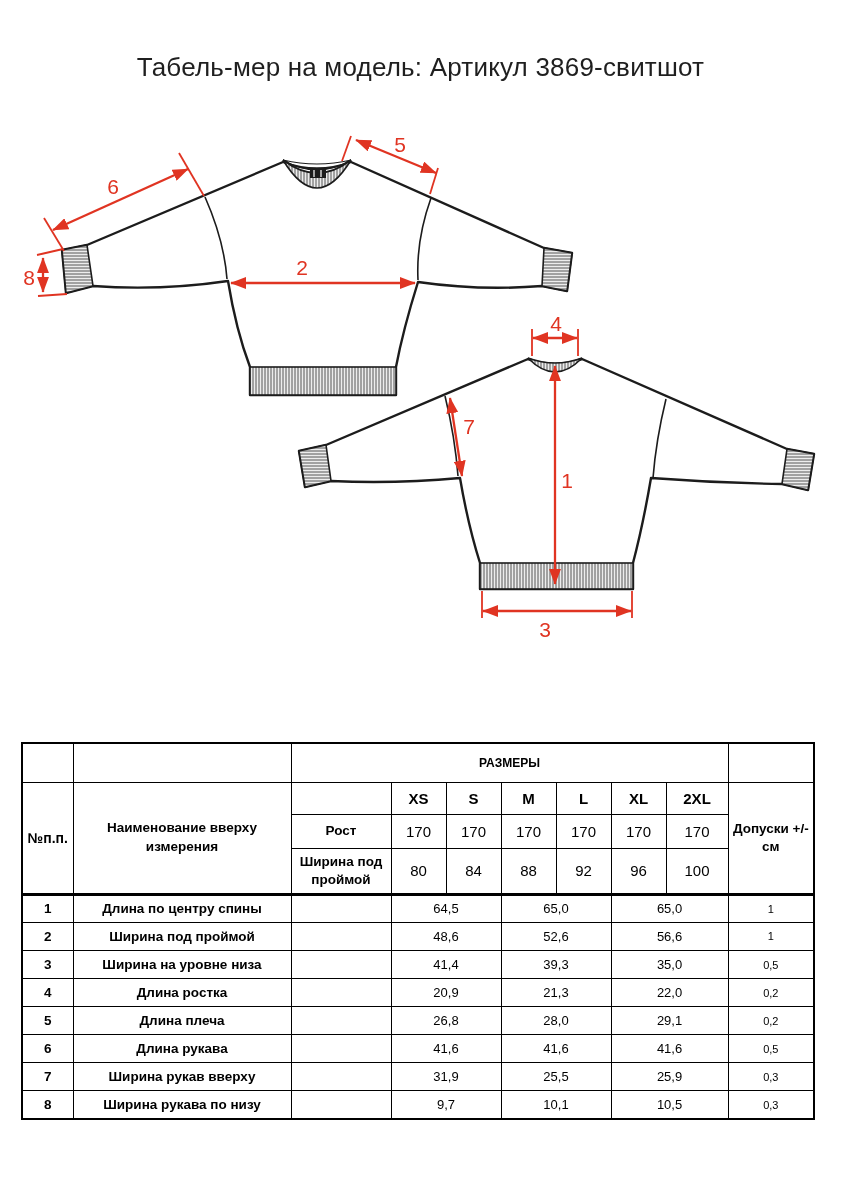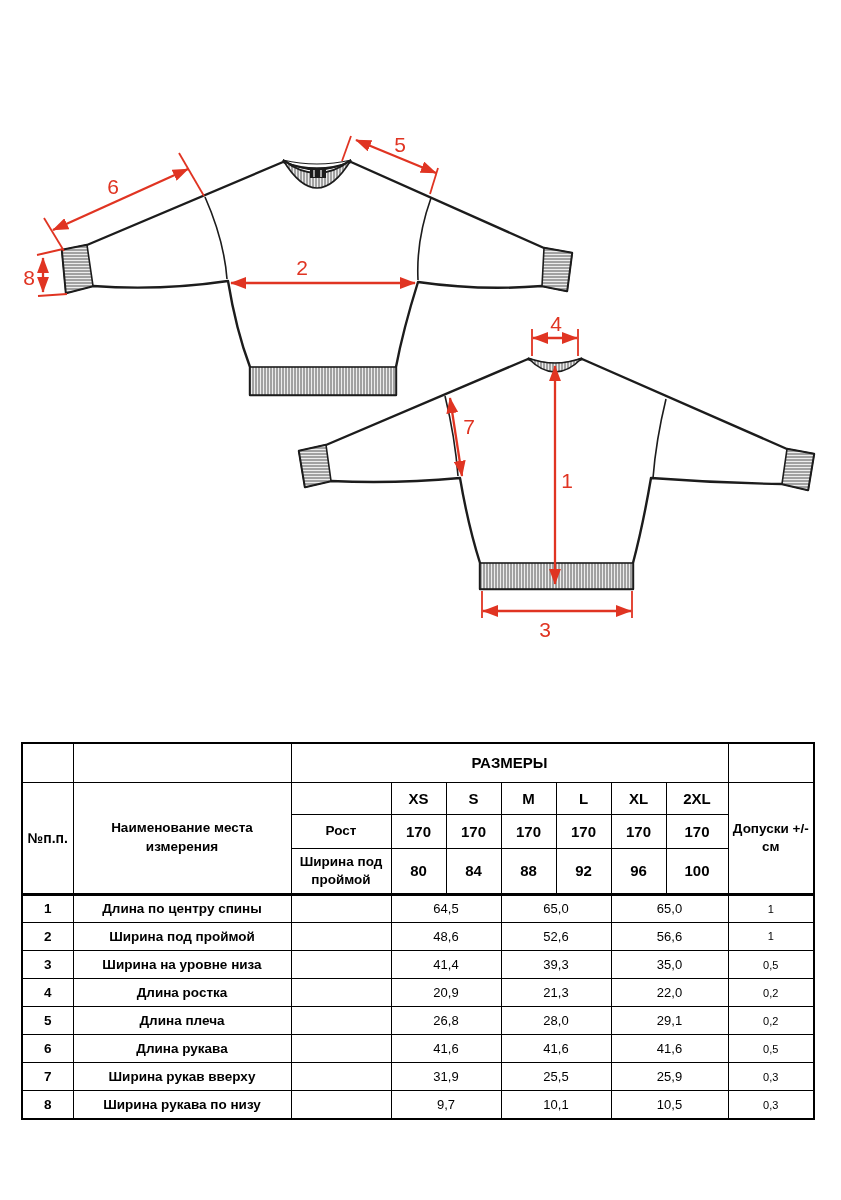--- a/index.html
+++ b/index.html
@@ -26,36 +26,37 @@
   .rf{fill:var(--red);}
 
   
   table.spec{
     position:absolute;left:21px;top:742px;width:792px;height:378px;
     border-collapse:collapse;table-layout:fixed;border:2.5px solid #000;
   }
   .spec td{border:1px solid #000;padding:0;text-align:center;vertical-align:middle;overflow:hidden;}
   .hb{border-bottom:3px solid #000 !important;}
   .hdr{font-weight:bold;font-size:14px;}
-  .sizes-group{text-align:right;padding-right:56px;font-weight:bold;font-size:15px;}
+  .sizes-group{text-align:right;padding-right:56px;font-weight:bold;font-size:12px;}
   .tol-hdr{font-weight:bold;font-size:13.5px;line-height:1.3;padding:0 4px;margin-left:37px;}
   .name-hdr{font-weight:bold;font-size:13.5px;line-height:1.4;}
   .label-hdr{font-weight:bold;font-size:13.5px;line-height:1.3;padding:0 6px;}
   .size{font-weight:bold;font-size:15px;margin-top:44px;}
-  .base-val{font-weight:bold;font-size:15px;}
+  .base-val{font-weight:normal;font-size:15px;}
   .rownum{font-weight:bold;font-size:13.5px;}
   .name{text-align:left;padding-left:8px;font-weight:bold;font-size:13.5px;margin-top:48px;}
   .val{font-size:13px;margin-top:9px;}
   .tol{font-size:11px;}
 </style>
 </head>
 <body>
 
 <div class="page">
 
+  <h1 class="title">Табель-мер на модель: Артикул 3869-свитшот</h1>
 
   <svg class="diagram" viewBox="0 120 841 560" xmlns="http://www.w3.org/2000/svg">
     <defs>
       <pattern id="ribv" width="3" height="6" patternUnits="userSpaceOnUse">
         <rect width="3" height="6" fill="#ededed"></rect>
         <line x1="1" y1="0" x2="1" y2="6" stroke="#565656" stroke-width="1"></line>
       </pattern>
       <pattern id="ribh" width="6" height="3" patternUnits="userSpaceOnUse">
         <rect width="6" height="3" fill="#ededed"></rect>
         <line x1="0" y1="1" x2="6" y2="1" stroke="#565656" stroke-width="1"></line>
@@ -148,21 +149,21 @@
     </colgroup>
     <tbody>
       <tr style="height:39px">
         <td></td>
         <td></td>
         <td colspan="7" class="sizes-group">РАЗМЕРЫ</td>
         <td></td>
       </tr>
       <tr style="height:32px">
         <td rowspan="3" class="hdr hb">№п.п.</td>
-        <td rowspan="3" class="name-hdr hb">Наименование места измерения</td>
+        <td rowspan="3" class="name-hdr hb">Наименование вверху измерения</td>
         <td></td>
         <td class="size">XS</td>
         <td class="size">S</td>
         <td class="size">M</td>
         <td class="size">L</td>
         <td class="size">XL</td>
         <td class="size">2XL</td>
         <td rowspan="3" class="tol-hdr hb">Допуски +/- см</td>
       </tr>
       <tr style="height:34px">

